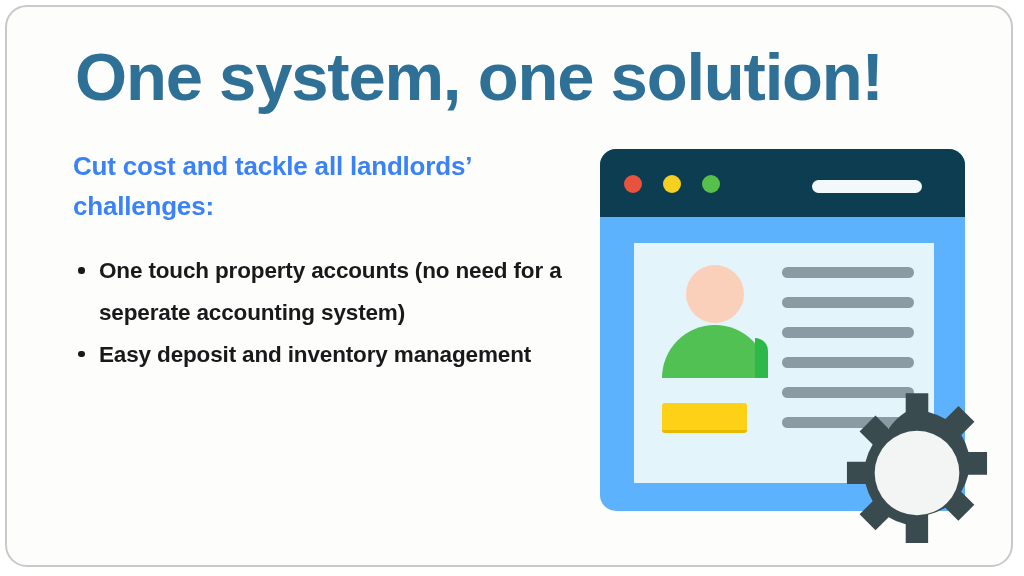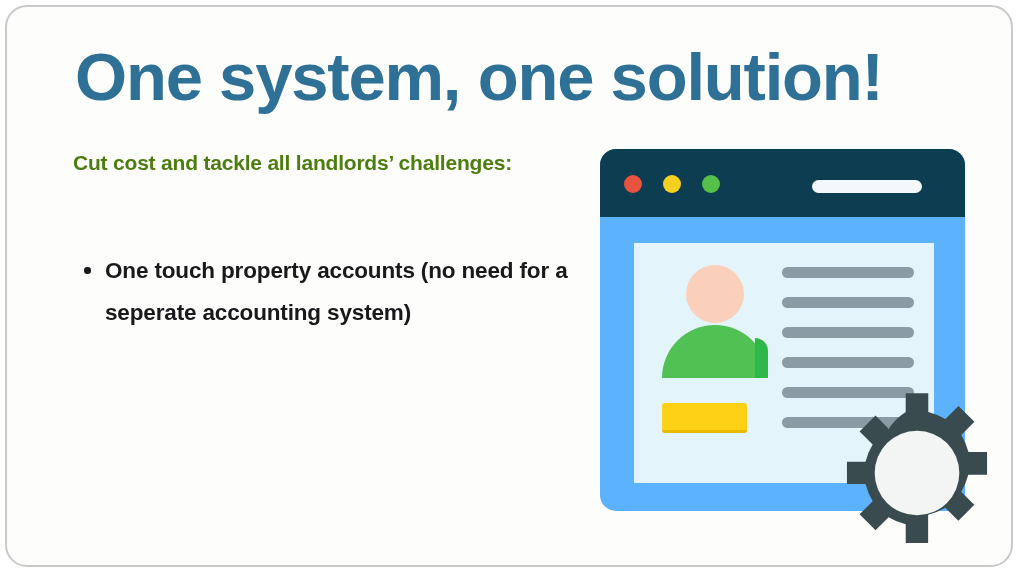--- a/index.html
+++ b/index.html
@@ -44,31 +44,31 @@
     white-space: nowrap;
   }
 
   
   .subhead {
     position: absolute;
     left: 66px;
     top: 140px;
     width: 500px;
     margin: 0;
-    font-size: 21px;
+    font-size: 26px;
     line-height: 1.52;
     font-weight: 700;
-    color: #4d7c0f;
+    color: #3b82f6;
     letter-spacing: -0.2px;
   }
 
   
   .bullets {
     position: absolute;
-    left: 70px;
+    left: 64px;
     top: 243px;
     width: 520px;
     margin: 0;
     padding: 0;
     list-style: none;
   }
   .bullet {
     position: relative;
     padding-left: 28px;
     margin: 0 0 0.5px 0;
@@ -215,20 +215,21 @@
 <body>
 
 <div class="slide">
 
   <h1 class="headline">One system, one solution!</h1>
 
   <p class="subhead">Cut cost and tackle all landlords’ challenges:</p>
 
   <ul class="bullets">
     <li class="bullet">One touch property accounts (no need for a seperate accounting system)</li>
+    <li class="bullet">Easy deposit and inventory management</li>
   </ul>
 
   <div class="illus">
 
     <div class="window">
 
       <div class="titlebar">
         <span class="dot dot-close"></span>
         <span class="dot dot-min"></span>
         <span class="dot dot-max"></span>

